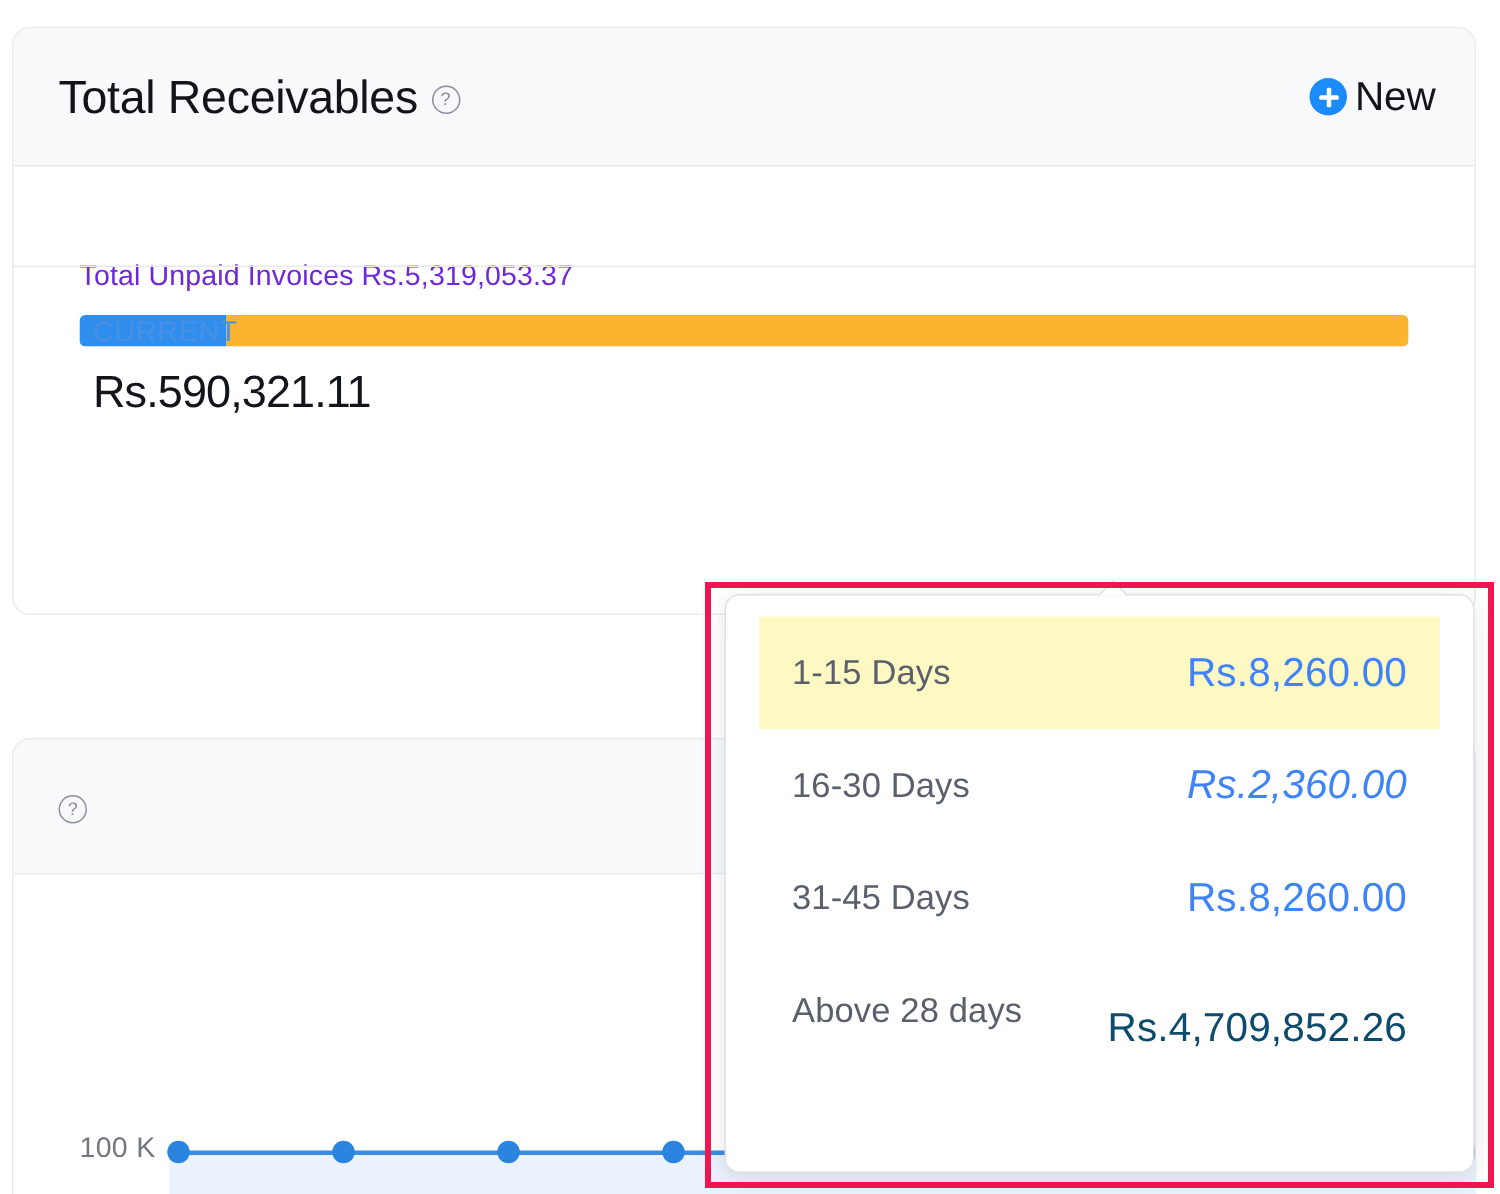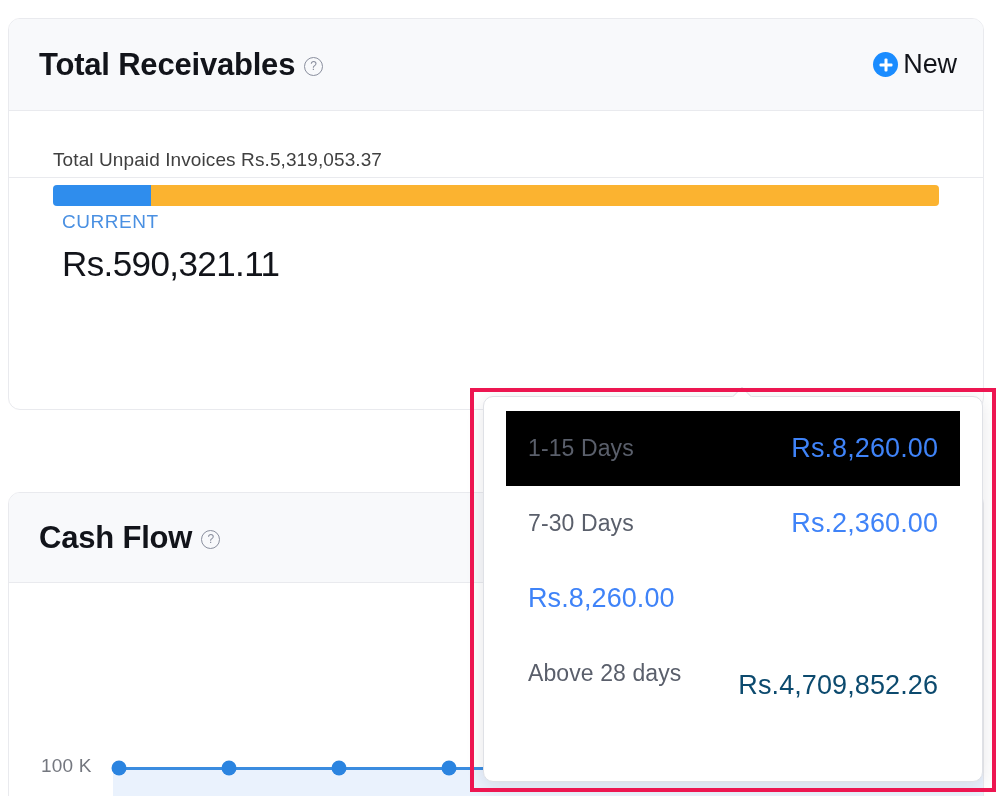--- a/index.html
+++ b/index.html
@@ -36,21 +36,21 @@
   }
 
   .card-title-wrap {
     display: flex;
     align-items: center;
     gap: 9px;
   }
 
   .card-title {
     font-size: 31px;
-    font-weight: 700;
+    font-weight: 400;
     color: #12141a;
     letter-spacing: -0.2px;
     line-height: 1;
   }
 
   
   .help-icon {
     width: 19px;
     height: 19px;
     border: 1.4px solid #8a8f9e;
@@ -118,22 +118,23 @@
   }
 
   #receivables-card .card-header { height: 92px; }
 
   .unpaid-block {
     padding: 38px 44px 0 44px;
   }
 
   .unpaid-label {
     font-size: 19px;
-    color: #404040;
+    color: #6d28d9;
     letter-spacing: 0.1px;
+    margin-top: 25px;
   }
 
   .progress-track {
     margin-top: 14px;
     height: 21px;
     width: 886px;
     display: flex;
     border-radius: 4px;
     overflow: hidden;
     background: #f0f1f4;
@@ -181,21 +182,21 @@
   .stat-caption.current { color: #4a90e2; }
   .stat-caption.overdue { color: #f4693b; }
 
   .stat-value-wrap {
     display: flex;
     align-items: center;
     gap: 11px;
   }
 
   .stat-value {
-    font-size: 35px;
+    font-size: 30px;
     color: #12141a;
     letter-spacing: -0.6px;
     line-height: 1.1;
   }
 
   .caret-down {
     width: 0; height: 0;
     border-left: 8px solid transparent;
     border-right: 8px solid transparent;
     border-top: 10px solid #111318;
@@ -218,20 +219,21 @@
     position: relative;
     height: 240px;
     background: #ffffff;
   }
 
   .axis-label {
     position: absolute;
     font-size: 19px;
     color: #74777f;
     letter-spacing: 0.2px;
+    margin-left: 12px;
   }
   .axis-label.y100 { left: 32px; top: 172px; }
 
   .plot {
     position: absolute;
     left: 100px;
     top: 0;
     right: 0;
     bottom: 0;
   }
@@ -374,21 +376,20 @@
     </div>
 
 
   </div>
 </div>
 
 <div class="card" id="cashflow-card">
 
   <div class="card-header">
     <div class="card-title-wrap">
-      <span class="card-title">Cash Flow</span>
       <span class="help-icon">?</span>
     </div>
   </div>
 
   <div class="chart-area">
     <div class="axis-label y100">100 K</div>
 
     <div class="plot">
 
       <div class="area-fill" style="background: rgb(234, 242, 253);"></div>
@@ -399,31 +400,32 @@
       <div class="dot" style="left: 230px; background: rgb(43, 132, 224);"></div>
       <div class="dot" style="left: 340px; background: rgb(43, 132, 224);"></div>
       <div class="dot" style="left: 880px; background: rgb(43, 132, 224);"></div>
     </div>
   </div>
 </div>
 
 <div id="overdue-popup">
   <span class="popup-arrow"></span>
 
-  <div class="aging-row highlighted" style="background: #000000;">
+  <div class="aging-row highlighted" style="background: #fef9c3;">
     <span class="aging-label">1-15 Days</span>
     <span class="aging-amount" style="color: rgb(63, 131, 248);">Rs.8,260.00</span>
   </div>
 
   <div class="aging-row">
-    <span class="aging-label">7-30 Days</span>
-    <span class="aging-amount" style="color: rgb(63, 131, 248);">Rs.2,360.00</span>
+    <span class="aging-label">16-30 Days</span>
+    <span class="aging-amount" style="color: rgb(63, 131, 248); font-style: italic;">Rs.2,360.00</span>
   </div>
 
   <div class="aging-row">
+    <span class="aging-label">31-45 Days</span>
     <span class="aging-amount" style="color: rgb(63, 131, 248);">Rs.8,260.00</span>
   </div>
 
   <div class="aging-row">
     <span class="aging-label">Above 28 days</span>
     <span class="aging-amount" style="color: #0c4a6e; margin-top: 23px;">Rs.4,709,852.26</span>
   </div>
 </div>
 
 <div id="selection-highlight" style="border-color: rgb(237, 22, 81);"></div>

